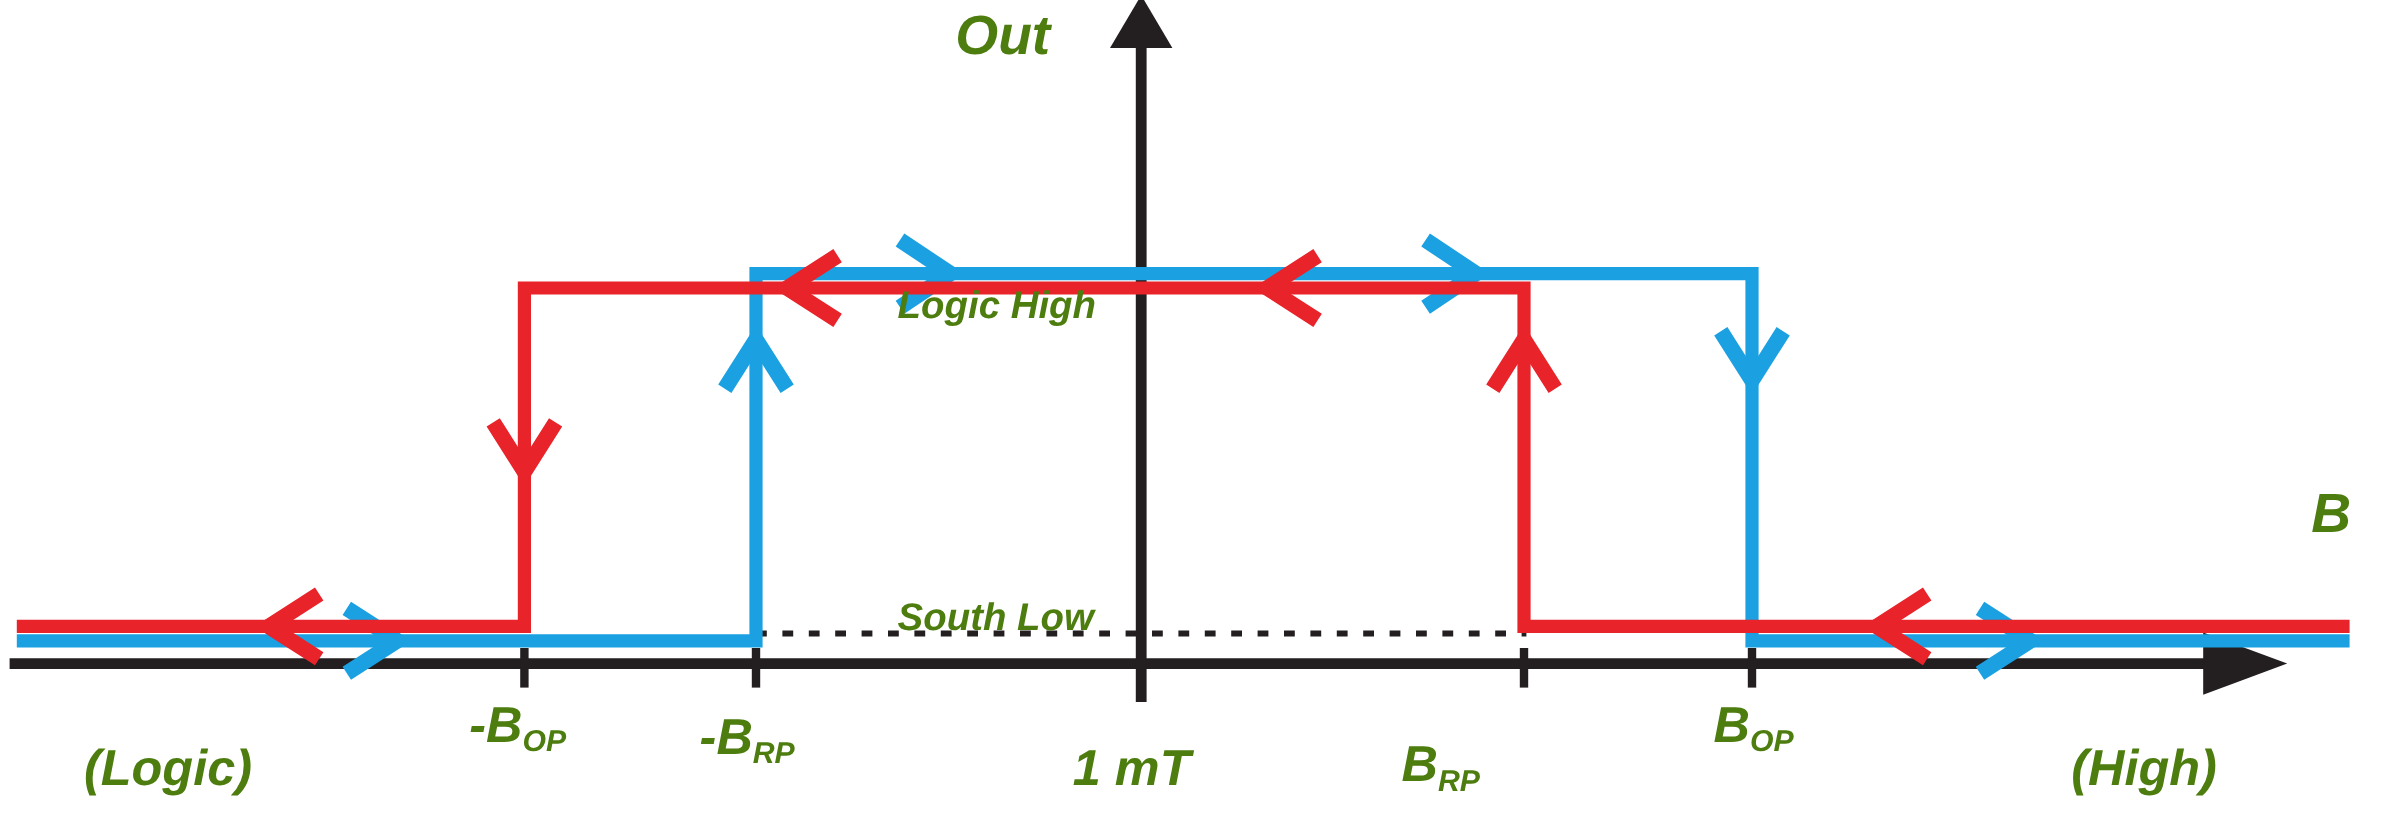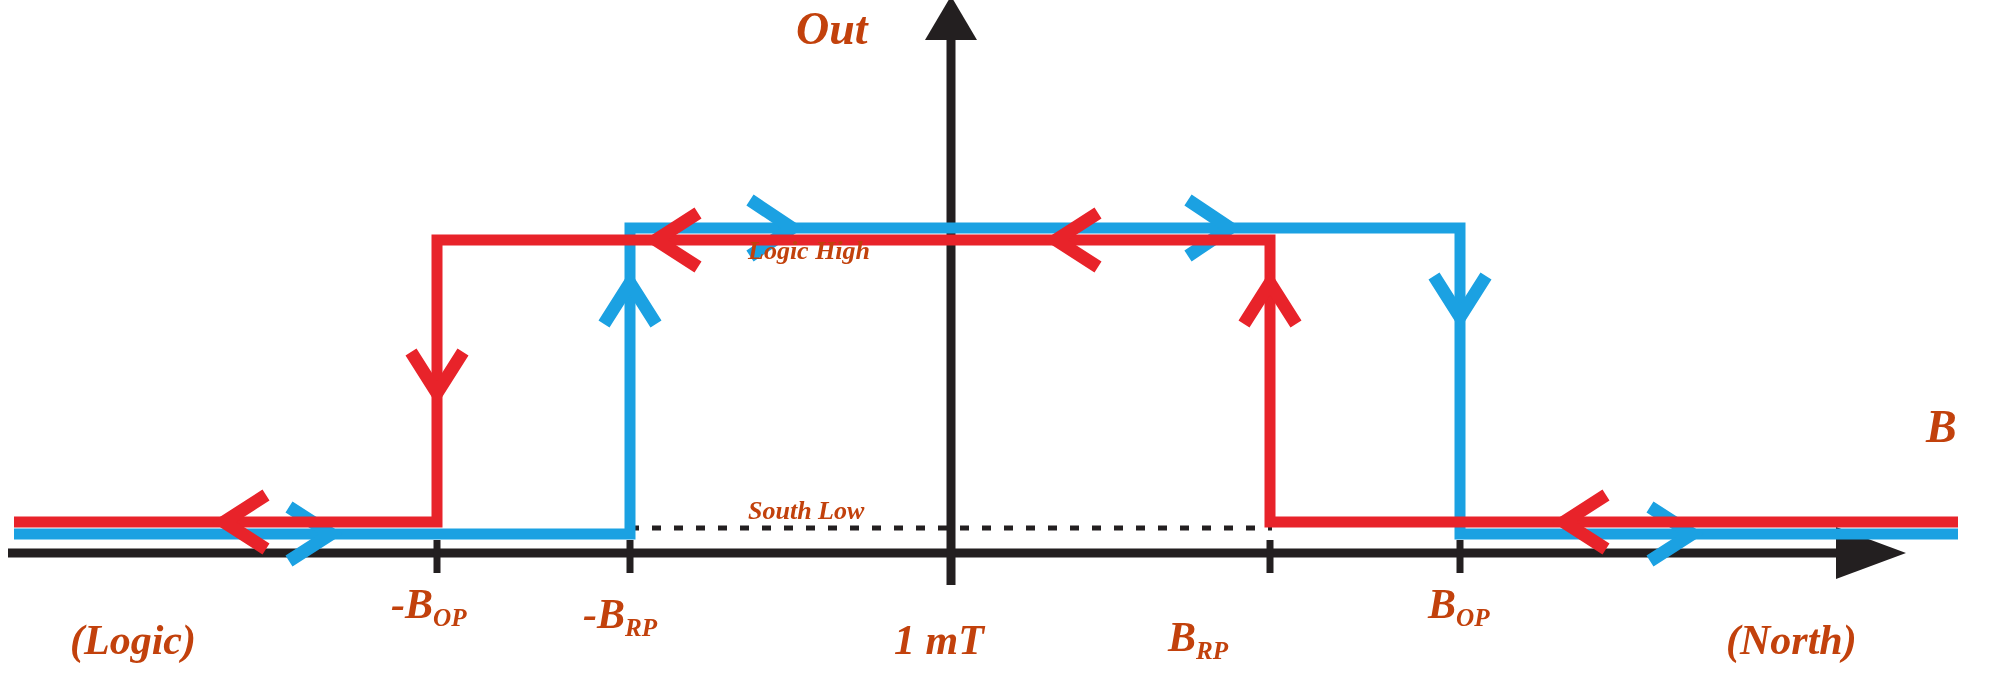--- a/index.html
+++ b/index.html
@@ -18,37 +18,37 @@
     background: #ffffff;
     overflow: hidden;
   }
   #stage svg {
     position: absolute;
     left: 0;
     top: 0;
   }
   .lbl {
     position: absolute;
-    font-family: Liberation Serif, serif;
+    font-family: Liberation Sans, sans-serif;
     font-style: italic;
     font-weight: bold;
-    color: #c2410c;
+    color: #4d7c0f;
     white-space: nowrap;
     line-height: 1;
     user-select: none;
   }
   .lbl-axis-out {
     font-size: 46px;
     letter-spacing: 0px;
   }
   .lbl-axis-b {
     font-size: 46px;
   }
   .lbl-level {
-    font-size: 26px;
+    font-size: 32px;
   }
   .lbl-tick {
     font-size: 42px;
   }
   .lbl-tick sub {
     font-size: 0.60em;
     vertical-align: baseline;
     position: relative;
     top: 0.30em;
     letter-spacing: 0px;
@@ -149,15 +149,15 @@
   </div>
 
   <div class="lbl lbl-tick" style="left:1428px; top:583px;">
     <span>B</span><sub>OP</sub>
   </div>
 
   <div class="lbl lbl-zero" style="left:894px; top:619px;">1 mT</div>
 
   <div class="lbl lbl-pole" style="left:70px; top:619px;">(Logic)</div>
 
-  <div class="lbl lbl-pole" style="left:1726px; top:619px;">(North)</div>
+  <div class="lbl lbl-pole" style="left:1726px; top:619px;">(High)</div>
 
 </div>
 
 </body></html>

